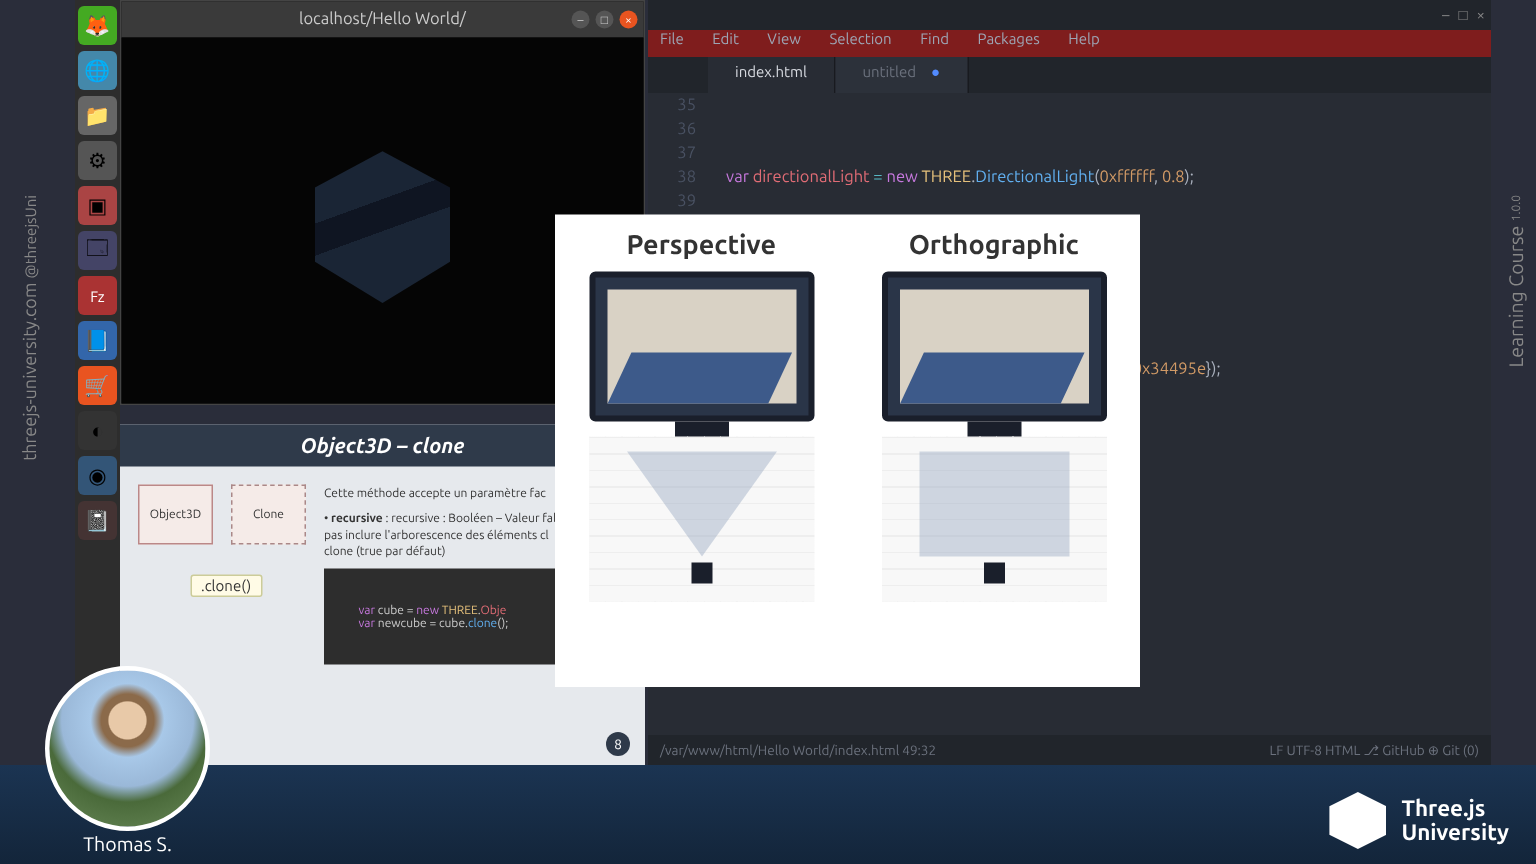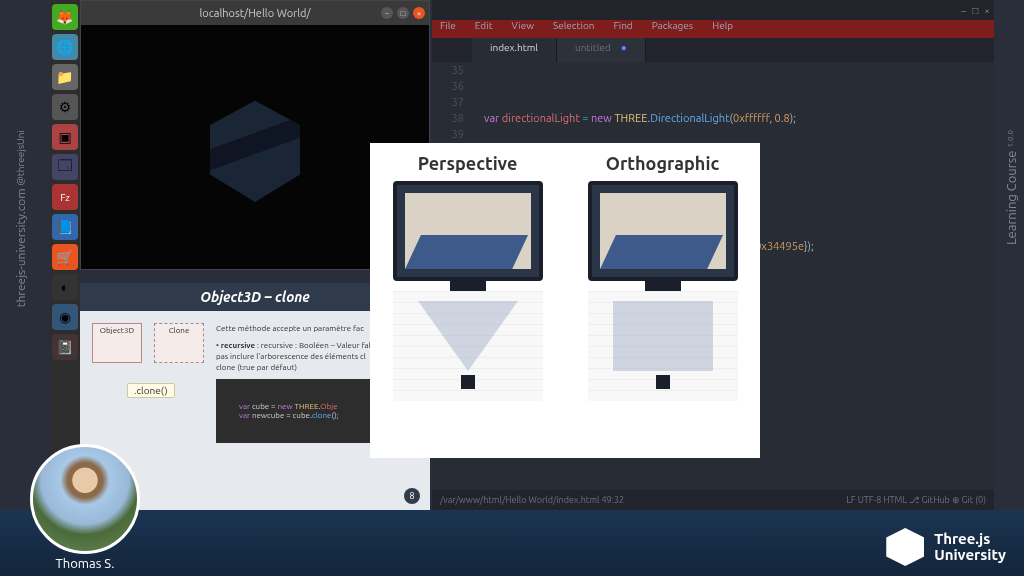--- a/index.html
+++ b/index.html
@@ -32,21 +32,21 @@
 .code-body{flex:1;color:#abb2bf;white-space:pre}
 .kw{color:#c678dd}.vn{color:#e06c75}.op{color:#56b6c2}.cls{color:#e5c07b}.fn{color:#61afef}.num{color:#d19a66}.prop{color:#e06c75}
 .c-line.hl{background:#2c313a}
 .ed-status{position:absolute;bottom:0;left:0;right:0;height:20px;background:#21252b;display:flex;align-items:center;justify-content:space-between;padding:0 8px;color:#6b717d;font-size:9px}
 
 
 .slide{position:absolute;left:80px;top:283px;width:350px;height:227px;background:#e6e9ed;font-size:9px;color:#333}
 .slide-title{background:#2f3a4a;color:#fff;text-align:center;padding:6px;font-style:italic;font-weight:bold;font-size:14px}
 .slide-body{padding:12px;display:flex;gap:12px}
 .boxes{display:flex;gap:12px;position:relative}
-.obj-box{width:50px;height:40px;border:1px solid #b88;background:#f5ebe8;font-size:8px;text-align:center;padding-top:2px}
+.obj-box{width:50px;height:40px;border:1px solid #b88;background:#f5ebe8;font-size:8px;text-align:center;padding-top:14px}
 .clone-box{border-style:dashed;border-color:#a88}
 .arrow-lbl{position:absolute;top:60px;left:35px;background:#fffbe6;border:1px solid #cc9;padding:1px 6px;font-size:10px;border-radius:2px}
 .slide-text p{margin-bottom:6px;font-size:8px;line-height:11px}
 .slide-code{background:#2d2d2d;color:#ccc;font-family:monospace;font-size:8px;padding:23px;margin-top:6px}
 .slide-num{position:absolute;bottom:6px;right:10px;background:#2f3a4a;color:#fff;width:16px;height:16px;border-radius:50%;display:flex;align-items:center;justify-content:center;font-size:9px}
 
 
 .cam-compare{position:absolute;left:370px;top:143px;width:390px;height:315px;background:#fff;display:flex}
 .cam-col{flex:1;padding:10px;text-align:center}
 .cam-col h3{font-size:18px;color:#333;margin-bottom:8px;font-weight:bold}

